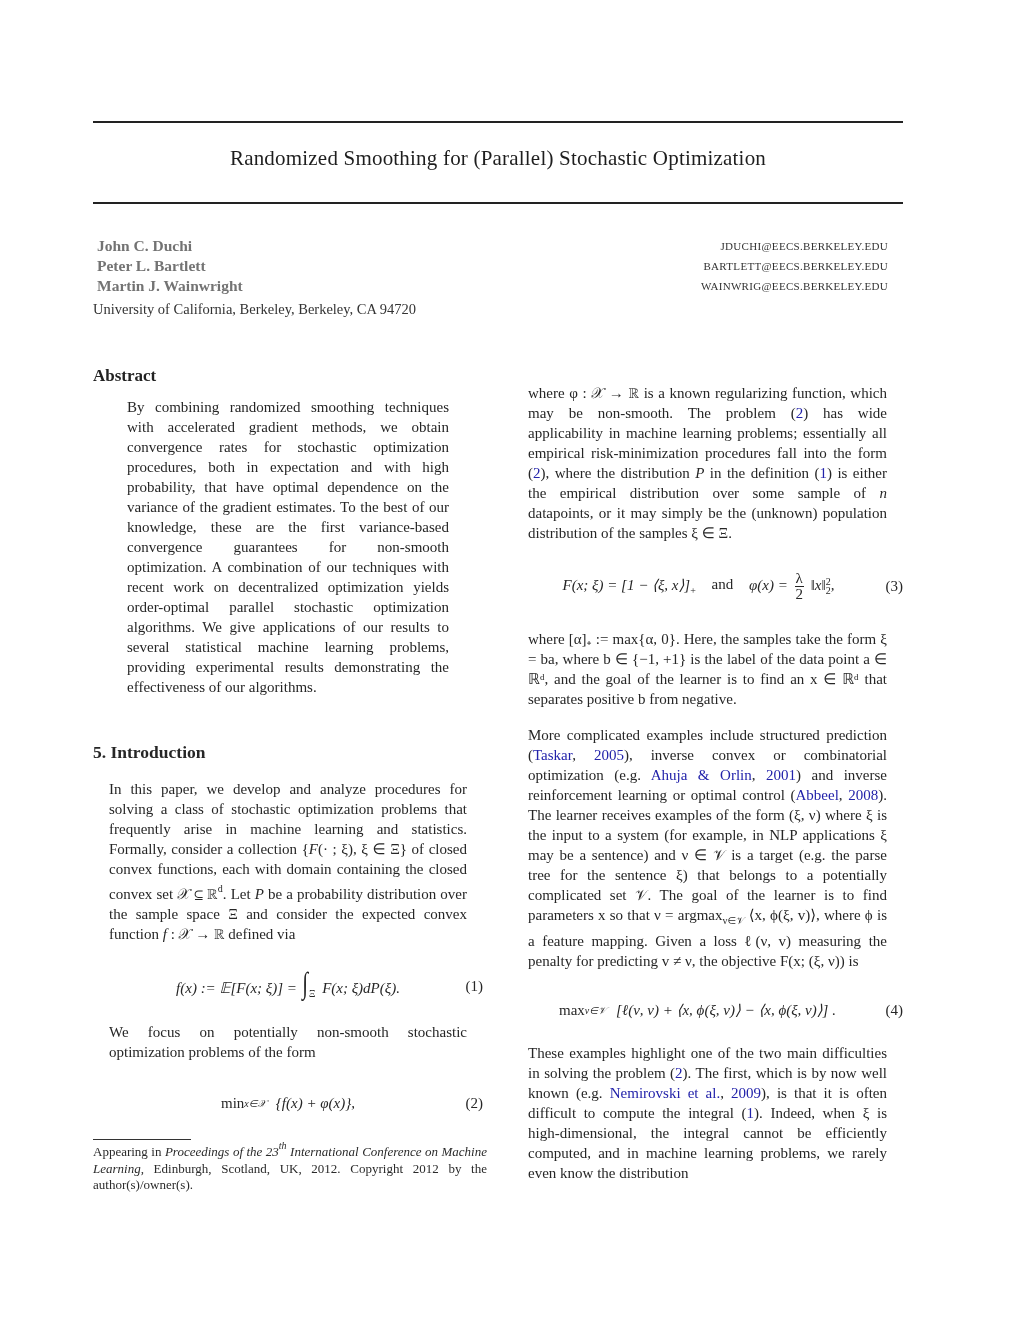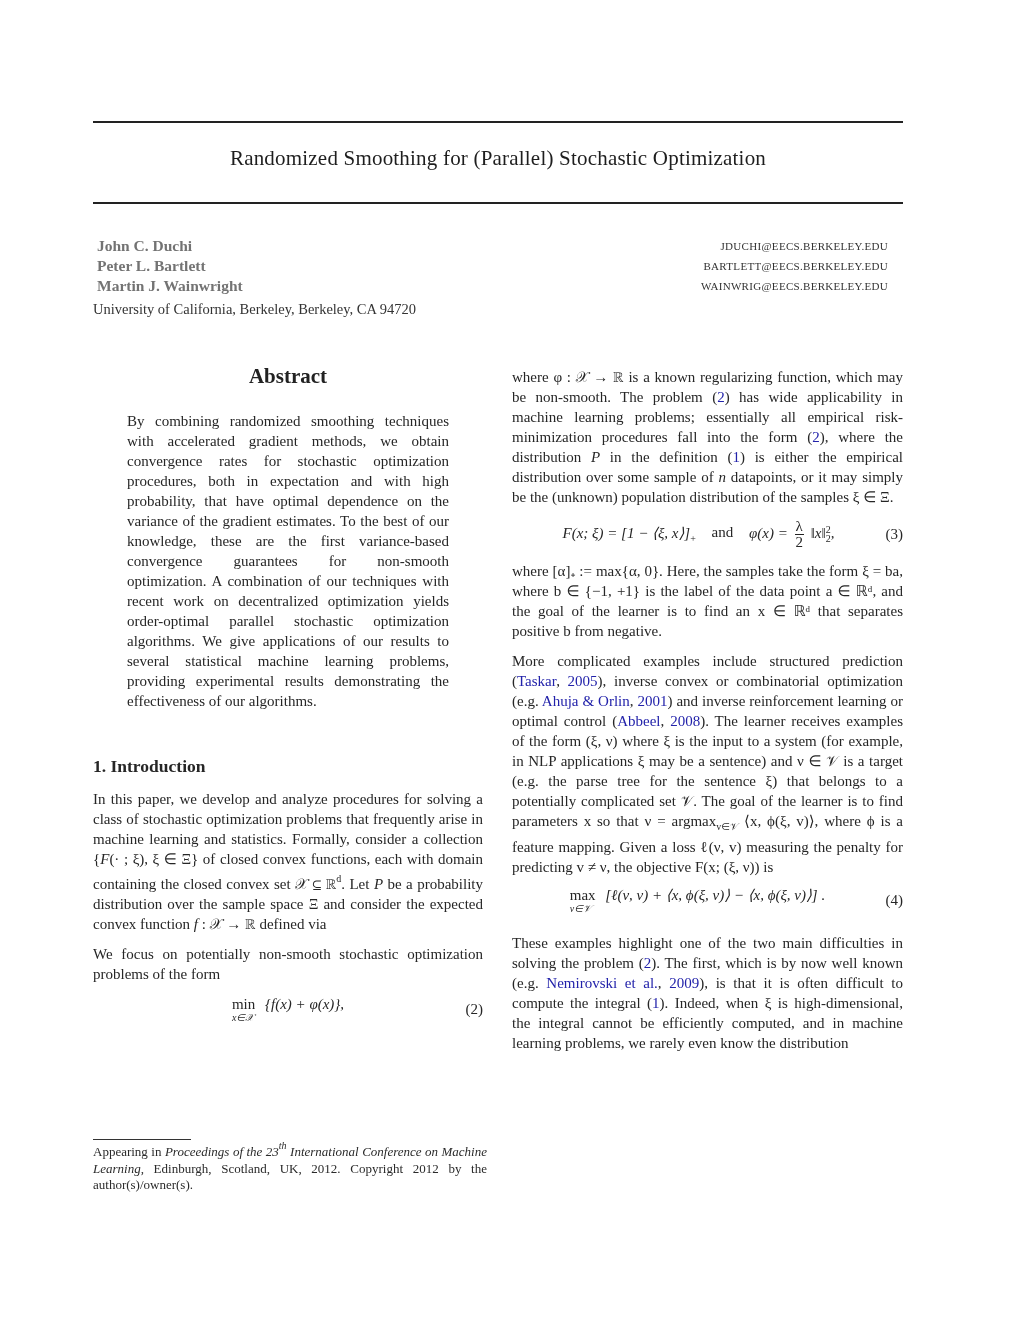--- a/index.html
+++ b/index.html
@@ -30,43 +30,43 @@
     position: absolute; left: 93px; top: 301px;
     font-family: "Liberation Serif", serif; font-size: 14.5px; color: #333;
   }
   .col {
     position: absolute; font-family: "Liberation Serif", serif;
     font-size: 15px; line-height: 20px; color: #262626;
   }
   #left-col { left: 93px; width: 390px; top: 365px; }
   #right-col { left: 512px; width: 391px; top: 367px; }
   #abstract-heading {
-    text-align: center; font-weight: bold; font-size: 21px;
-    margin: 0 0 24px 0; line-height: 22px; color: #222;
+    text-align: left; font-weight: bold; font-size: 17px;
+    margin: 0 0 10px 0; line-height: 22px; color: #222;
   }
   #abstract-body {
     margin: 0 0 0 34px; width: 322px; text-align: justify;
     font-size: 15px; line-height: 20px;
   }
   #intro-heading {
     font-weight: bold; font-size: 17.5px; margin: 44px 0 12px 0; line-height: 22px;
   }
-  p { margin: 0; text-align: justify; }
+  p { margin: 16px; text-align: justify; }
   .para-gap { margin-top: 10px; }
   .eq {
     position: relative; height: 40px; display: flex; align-items: center;
     justify-content: center; font-size: 15px;
   }
   .eq .eq-body { font-style: italic; }
   .eq .eq-num { position: absolute; right: 0; font-style: normal; }
   .eq .up { font-style: normal; }
   .sub { font-size: 10px; vertical-align: -4px; }
   .sup { font-size: 10px; vertical-align: 7px; }
   .minop {
-    display: inline-flex; flex-direction: column; 
+    display: inline-flex; flex-direction: row; align-items: center;
     line-height: 13px; margin-right: 6px; font-style: normal;
   }
   .minop .lim { font-size: 10px; font-style: italic; }
   .integral { font-size: 30px; font-style: normal; line-height: 1; display: inline-block; transform: scaleX(0.7); }
   .cite, .ref { color: #2222aa; }
   .frac {
     display: inline-flex; flex-direction: column; align-items: center;
     line-height: 15px; vertical-align: middle; margin: 0 3px; font-style: normal;
   }
   .frac .num { border-bottom: 1px solid #222; padding: 0 1px; }
@@ -98,23 +98,31 @@
 <div class="author-row" style="top:277px">
   <span class="author-name">Martin J. Wainwright</span>
   <span class="author-email">wainwrig@eecs.berkeley.edu</span>
 </div>
 <div id="affiliation">University of California, Berkeley, Berkeley, CA 94720</div>
 
 <div class="col" id="left-col">
   <div id="abstract-heading">Abstract</div>
   <p id="abstract-body">By combining randomized smoothing techniques with accelerated gradient methods, we obtain convergence rates for stochastic optimization procedures, both in expectation and with high probability, that have optimal dependence on the variance of the gradient estimates. To the best of our knowledge, these are the first variance-based convergence guarantees for non-smooth optimization. A combination of our techniques with recent work on decentralized optimization yields order-optimal parallel stochastic optimization algorithms. We give applications of our results to several statistical machine learning problems, providing experimental results demonstrating the effectiveness of our algorithms.</p>
 
-  <div id="intro-heading">1. Introduction</div>
+  <div id="intro-heading">5. Introduction</div>
   <p><span>In this paper, we develop and analyze procedures for solving a class of stochastic optimization problems that frequently arise in machine learning and statistics. Formally, consider a collection {</span><i>F</i><span>(· ; ξ), ξ ∈ Ξ} of closed convex functions, each with domain containing the closed convex set 𝒳 ⊆ ℝ</span><span class="sup">d</span><span>. Let </span><i>P</i><span> be a probability distribution over the sample space Ξ and consider the expected convex function </span><i>f</i><span> : 𝒳 → ℝ defined via</span></p>
 
+  <div class="eq" style="height:52px">
+    <span class="eq-body">
+      <span>f(x) := 𝔼[F(x; ξ)]  =  </span>
+      <span class="integral">∫</span><span class="sub" style="font-style:normal;margin-right:3px">Ξ</span>
+      <span>F(x; ξ)dP(ξ).</span>
+    </span>
+    <span class="eq-num">(1)</span>
+  </div>
 
   <p class="para-gap">We focus on potentially non-smooth stochastic optimization problems of the form</p>
 
   <div class="eq" style="height:50px">
     <span class="eq-body">
       <span class="minop">
           <span>min</span>
           <span class="lim">x∈𝒳</span>
         </span>
       <span>{f(x) + φ(x)},</span>

